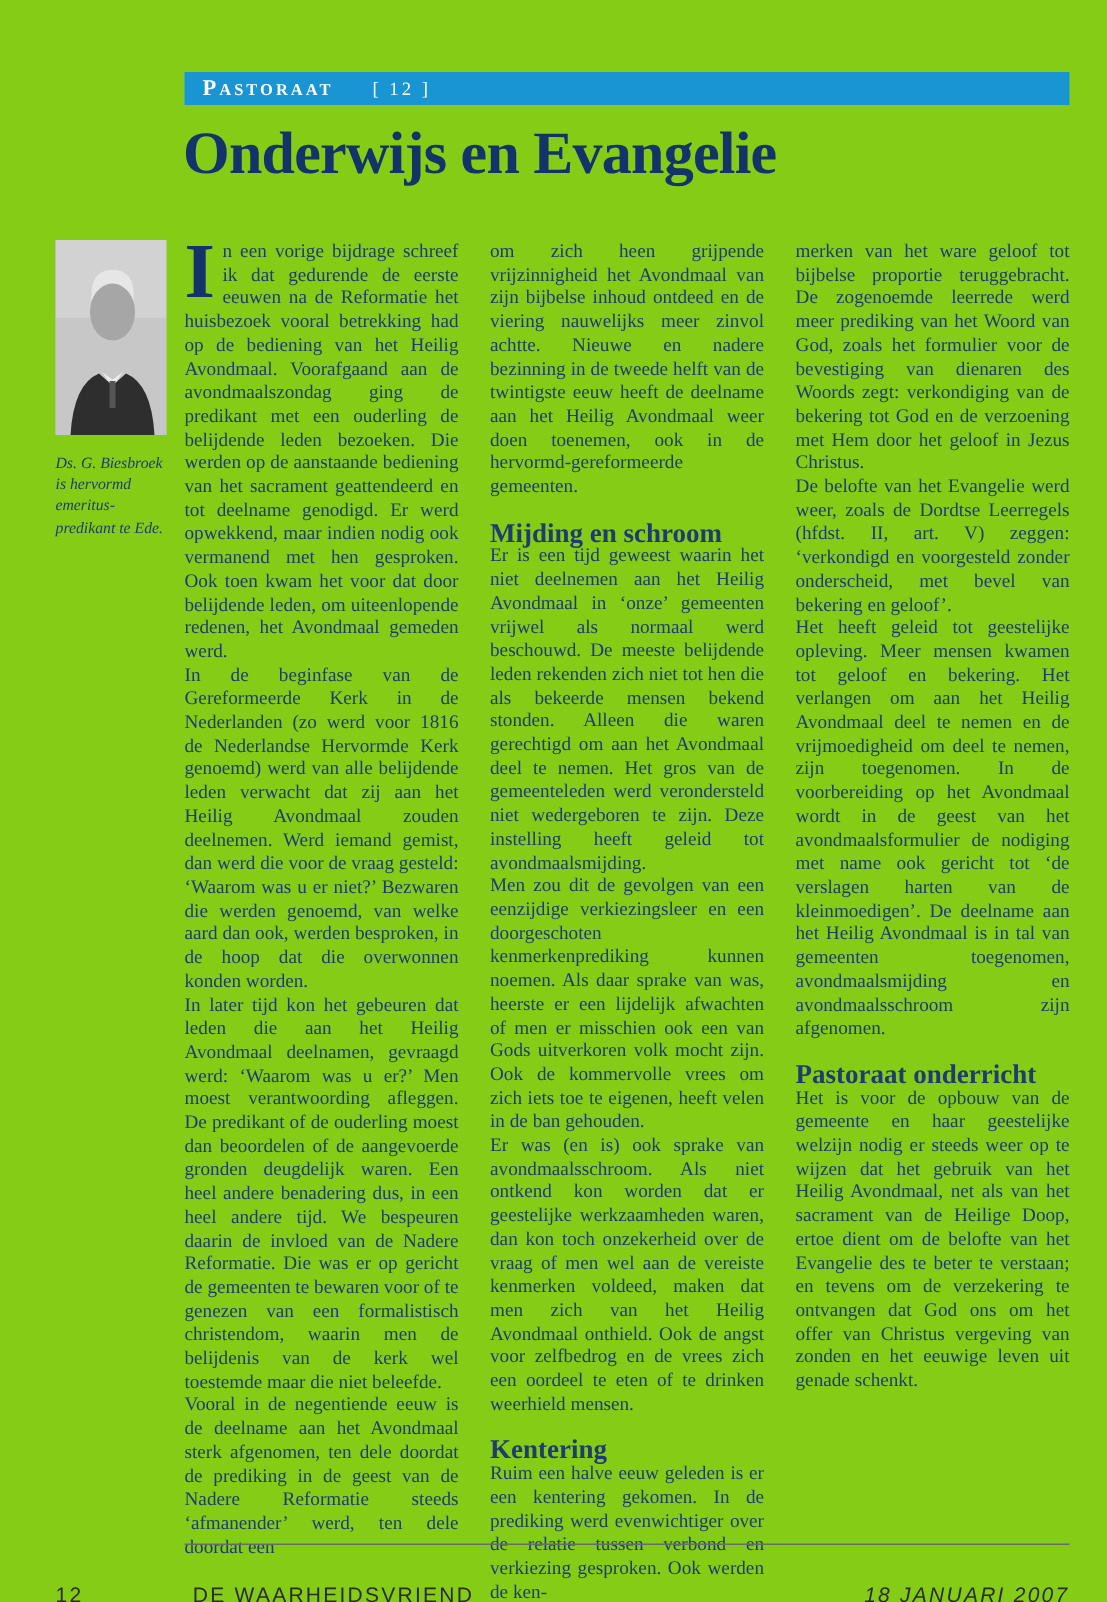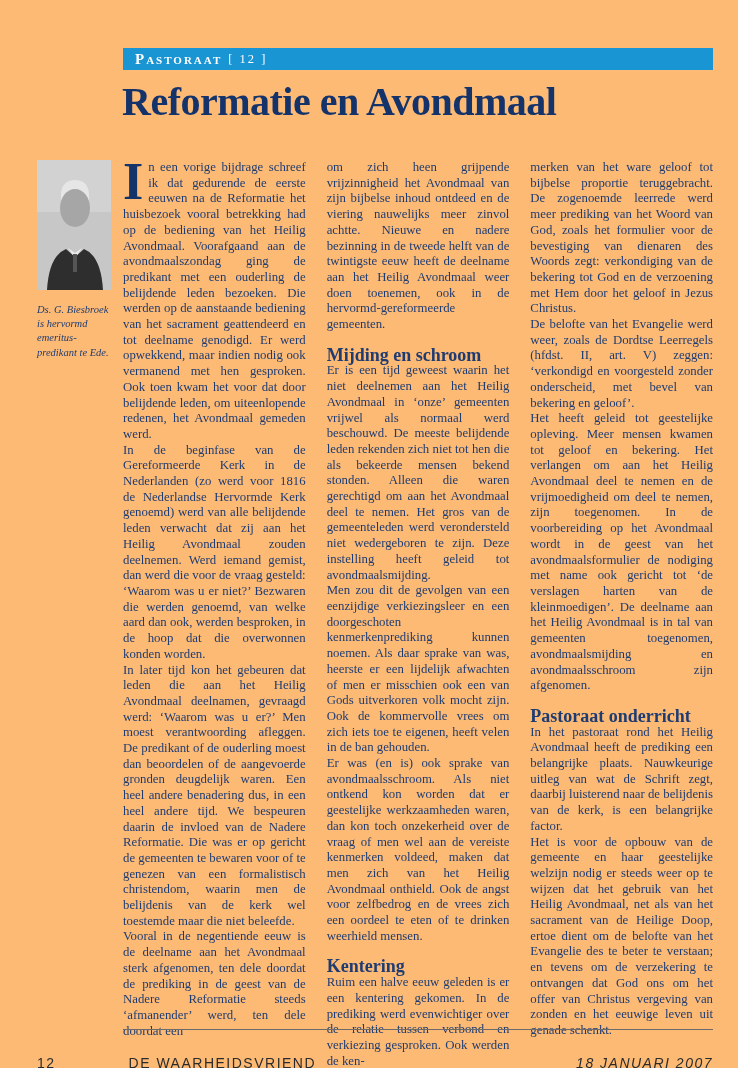--- a/index.html
+++ b/index.html
@@ -1,30 +1,30 @@
 <!DOCTYPE html>
 <html lang="nl"><head>
 <meta charset="utf-8">
 <style>
   html,body { margin:0; padding:0; background:#ffffff; }
   .page {
-    position:relative; width:738px; height:1068px; background:#fdba74;
+    position:relative; width:738px; height:1068px; background:#84cc16;
     font-family:"Liberation Serif", serif; box-sizing:border-box;
     outline:1px solid #e3e3e3; overflow:hidden;
   }
   
   .section-bar {
     position:absolute; left:123px; top:48px; width:590px; height:22px;
     background:#1a95d3; color:#ffffff; display:flex; align-items:center;
     padding-left:12px; box-sizing:border-box;
   }
   .section-label {
     font-variant:small-caps; font-weight:600; font-size:15px; letter-spacing:2px;
   }
-  .section-page { font-size:12.5px; letter-spacing:2px; margin-left:6px; }
+  .section-page { font-size:12.5px; letter-spacing:2px; margin-left:26px; }
   
   .title {
     position:absolute; left:122px; top:78px; margin:0;
     font-size:40px; font-weight:bold; color:#14336b; letter-spacing:-0.5px;
   }
   
   .sidebar { position:absolute; left:37px; top:160px; width:74px; }
   .photo { width:74px; height:130px; background:#c9c9c9; overflow:hidden; }
   .photo svg { display:block; }
   .caption {
@@ -60,21 +60,21 @@
 </head>
 <body>
 
 <div class="page">
 
   <header class="section-bar">
     <span class="section-label">Pastoraat</span>
     <span class="section-page">[ 12 ]</span>
   </header>
 
-  <h1 class="title">Reformatie en Avondmaal</h1>
+  <h1 class="title">Onderwijs en Evangelie</h1>
 
   <aside class="sidebar">
     <div class="photo">
       <svg width="74" height="130" viewBox="0 0 74 130">
         <rect width="74" height="130" fill="#c7c7c7"></rect>
         <rect width="74" height="52" fill="#d2d2d2"></rect>
         <path d="M24 34 Q25 20 38 20 Q51 20 52 34 L52 44 Q52 38 48 36 Q40 32 30 36 Q24 38 24 46 Z" fill="#e6e6e6"></path>
         <ellipse cx="38" cy="48" rx="15" ry="19" fill="#a6a6a6"></ellipse>
         <path d="M10 130 Q12 96 29 89 L38 97 L47 89 Q64 96 66 130 Z" fill="#2e2e2e"></path>
         <path d="M31 88 L38 98 L45 88 L38 93 Z" fill="#ececec"></path>
@@ -101,21 +101,20 @@
       <p class="para">Er was (en is) ook sprake van avondmaalsschroom. Als niet ontkend kon worden dat er geestelijke werkzaamheden waren, dan kon toch onzekerheid over de vraag of men wel aan de vereiste kenmerken voldeed, maken dat men zich van het Heilig Avondmaal onthield. Ook de angst voor zelfbedrog en de vrees zich een oordeel te eten of te drinken weerhield mensen.</p>
       <h2 class="subhead">Kentering</h2>
       <p class="para">Ruim een halve eeuw geleden is er een kentering gekomen. In de prediking werd evenwichtiger over de relatie tussen verbond en verkiezing gesproken. Ook werden de ken-</p>
     </div>
 
     <div class="col">
       <p class="para">merken van het ware geloof tot bijbelse proportie teruggebracht. De zogenoemde leerrede werd meer prediking van het Woord van God, zoals het formulier voor de bevestiging van dienaren des Woords zegt: verkondiging van de bekering tot God en de verzoening met Hem door het geloof in Jezus Christus.</p>
       <p class="para">De belofte van het Evangelie werd weer, zoals de Dordtse Leerregels (hfdst. II, art. V) zeggen: ‘verkondigd en voorgesteld zonder onderscheid, met bevel van bekering en geloof’.</p>
       <p class="para">Het heeft geleid tot geestelijke opleving. Meer mensen kwamen tot geloof en bekering. Het verlangen om aan het Heilig Avondmaal deel te nemen en de vrijmoedigheid om deel te nemen, zijn toegenomen. In de voorbereiding op het Avondmaal wordt in de geest van het avondmaalsformulier de nodiging met name ook gericht tot ‘de verslagen harten van de kleinmoedigen’. De deelname aan het Heilig Avondmaal is in tal van gemeenten toegenomen, avondmaalsmijding en avondmaalsschroom zijn afgenomen.</p>
       <h2 class="subhead">Pastoraat onderricht</h2>
-      <p class="para">In het pastoraat rond het Heilig Avondmaal heeft de prediking een belangrijke plaats. Nauwkeurige uitleg van wat de Schrift zegt, daarbij luisterend naar de belijdenis van de kerk, is een belangrijke factor.</p>
       <p class="para">Het is voor de opbouw van de gemeente en haar geestelijke welzijn nodig er steeds weer op te wijzen dat het gebruik van het Heilig Avondmaal, net als van het sacrament van de Heilige Doop, ertoe dient om de belofte van het Evangelie des te beter te verstaan; en tevens om de verzekering te ontvangen dat God ons om het offer van Christus vergeving van zonden en het eeuwige leven uit genade schenkt.</p>
     </div>
 
   </div>
 
   <footer class="footer">
     <div class="footer-rule"></div>
     <div class="footer-row">
       <span class="footer-page">12</span>
       <span class="footer-mag">DE WAARHEIDSVRIEND</span>

